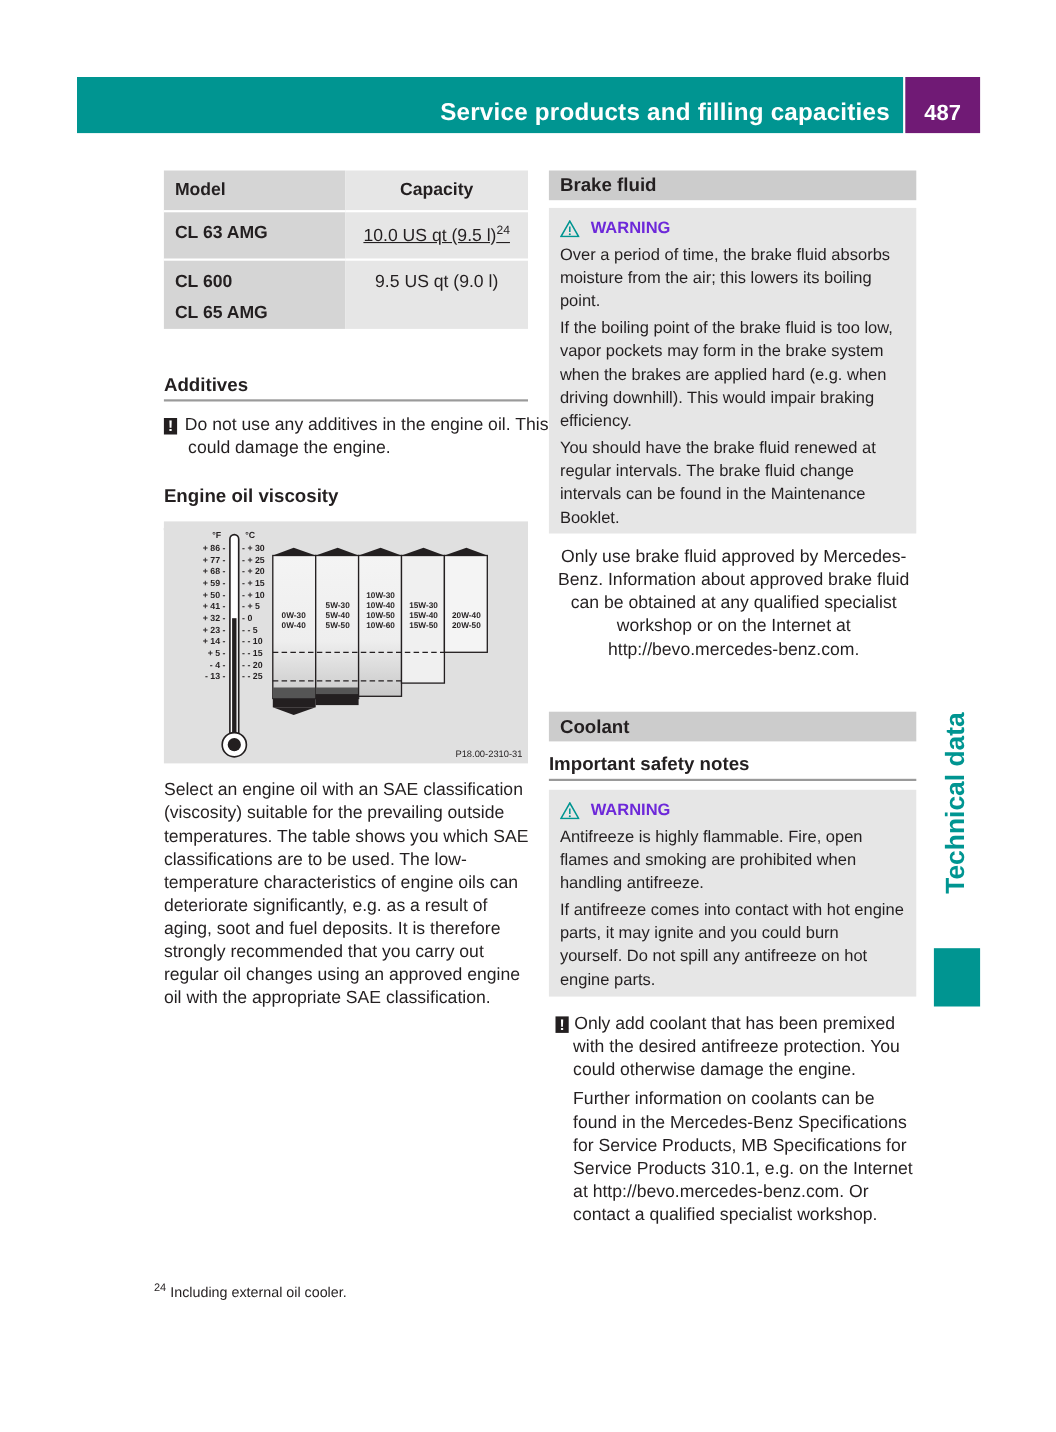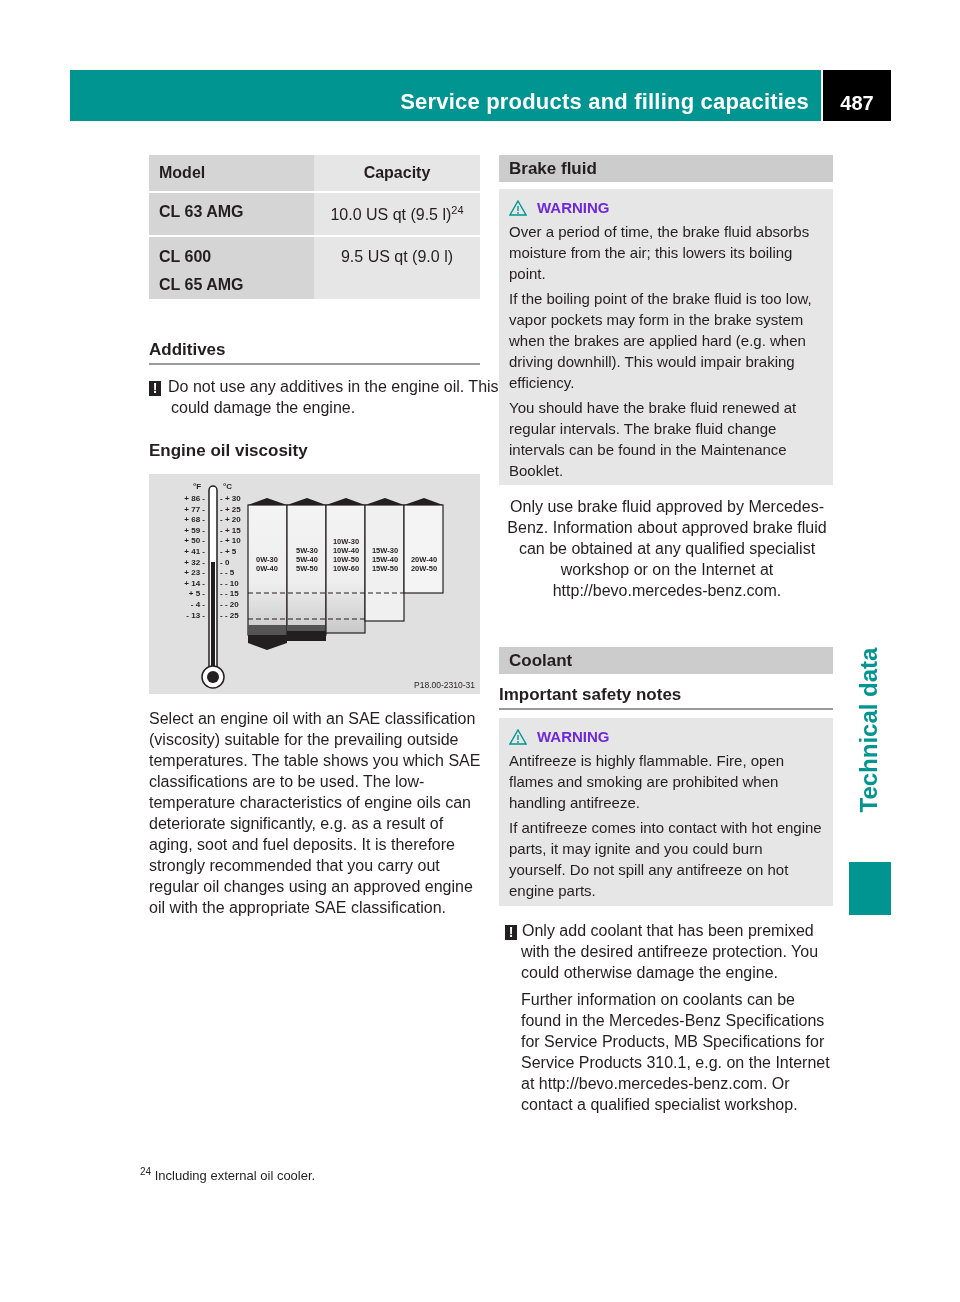--- a/index.html
+++ b/index.html
@@ -3,21 +3,21 @@
 <meta charset="utf-8">
 <style>
   html, body { margin: 0; padding: 0; background: #ffffff; }
   body { width: 960px; height: 1302px; position: relative; overflow: hidden;
          font-family: "Liberation Sans", sans-serif; color: #231f20; }
   .abs { position: absolute; }
 
   
   .hdr { left: 70px; top: 70px; width: 751px; height: 51px; background: #009591; }
   .hdr-title { right: 12px; bottom: 6px; position: absolute; color: #fff; font-weight: bold; font-size: 22px; letter-spacing: 0.2px; }
-  .hdr-page { left: 823px; top: 70px; width: 68px; height: 51px; background: #000000; color: #fff; font-weight: bold; font-size: 20px;
+  .hdr-page { left: 823px; top: 70px; width: 68px; height: 51px; background: #701a75; color: #fff; font-weight: bold; font-size: 20px;
               display: flex; align-items: flex-end; justify-content: center; padding-bottom: 6px; box-sizing: border-box; }
 
   
   .side-label { left: 847px; top: 600px; width: 44px; height: 260px; display: flex; align-items: center; justify-content: center; }
   .side-label span { transform: rotate(-90deg); white-space: nowrap; color: #009591; font-weight: bold; font-size: 24px; }
   .side-block { left: 849px; top: 862px; width: 42px; height: 53px; background: #009591; }
 
   
   .tbl { left: 149px; top: 155px; width: 331px; border-collapse: collapse; font-size: 16px; }
   .tbl td, .tbl th { padding: 0 10px; vertical-align: top; }
@@ -60,21 +60,21 @@
 <div class="abs side-block"></div>
 
 <table class="abs tbl">
   <tbody>
       <tr>
     <th class="c1">Model</th>
     <th class="c2">Capacity</th>
   </tr>
   <tr>
     <td class="c1" style="height:40px;">CL 63 AMG</td>
-    <td class="c2" style="height:40px; line-height:40px;"><span>10.0 US qt (9.5 l)</span><sup>24</sup></td>
+    <td class="c2" style="height:40px; line-height:40px;text-decoration:underline;"><span>10.0 US qt (9.5 l)</span><sup>24</sup></td>
   </tr>
   <tr style="border-bottom:none;">
     <td class="c1" style="height:56px; line-height:28px; padding-top:6px;">
       <div>CL 600</div>
       <div>CL 65 AMG</div>
     </td>
     <td class="c2" style="line-height:28px; padding-top:6px;">9.5 US qt (9.0 l)</td>
   </tr>
 </tbody>
   </table>

